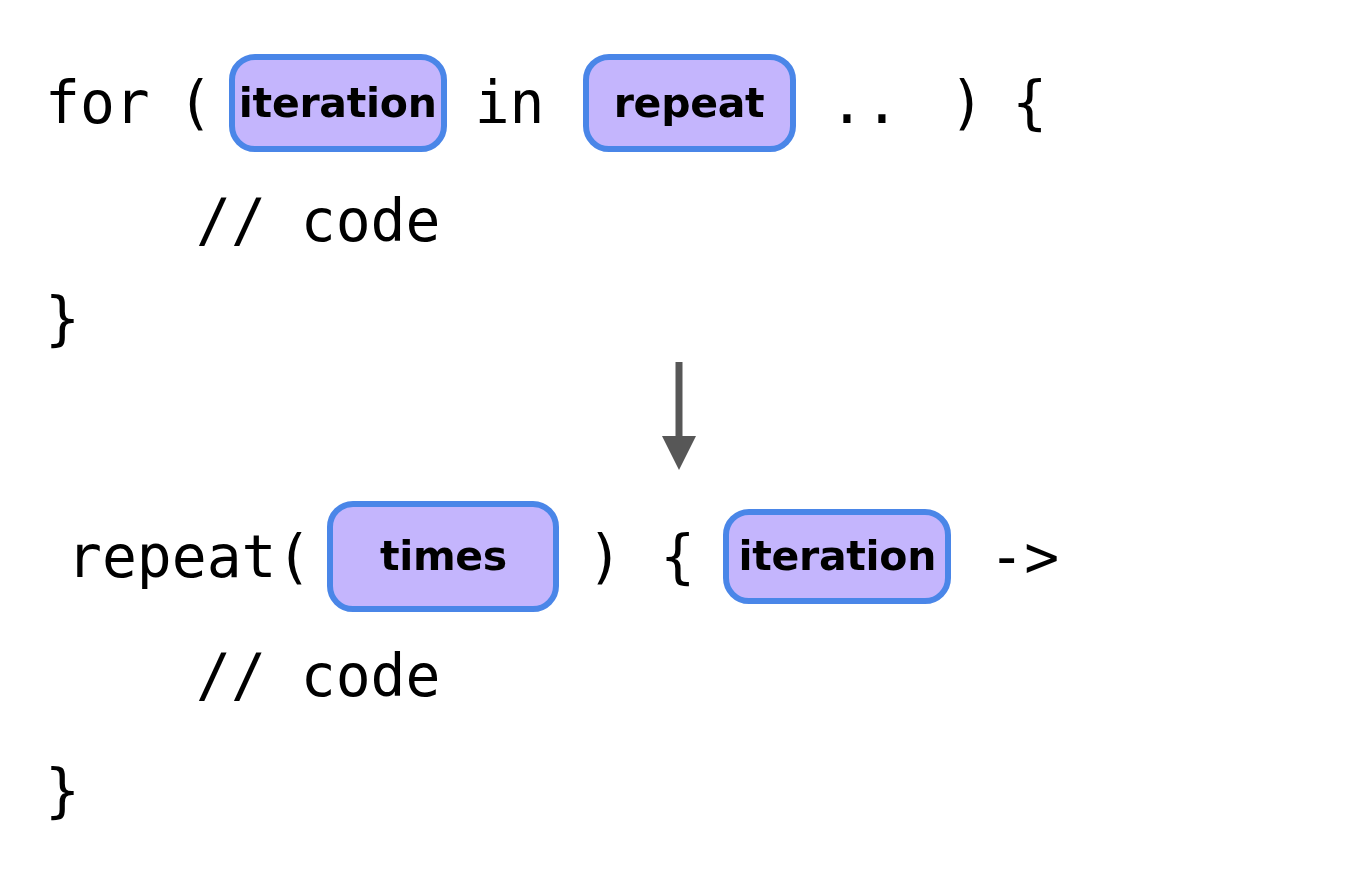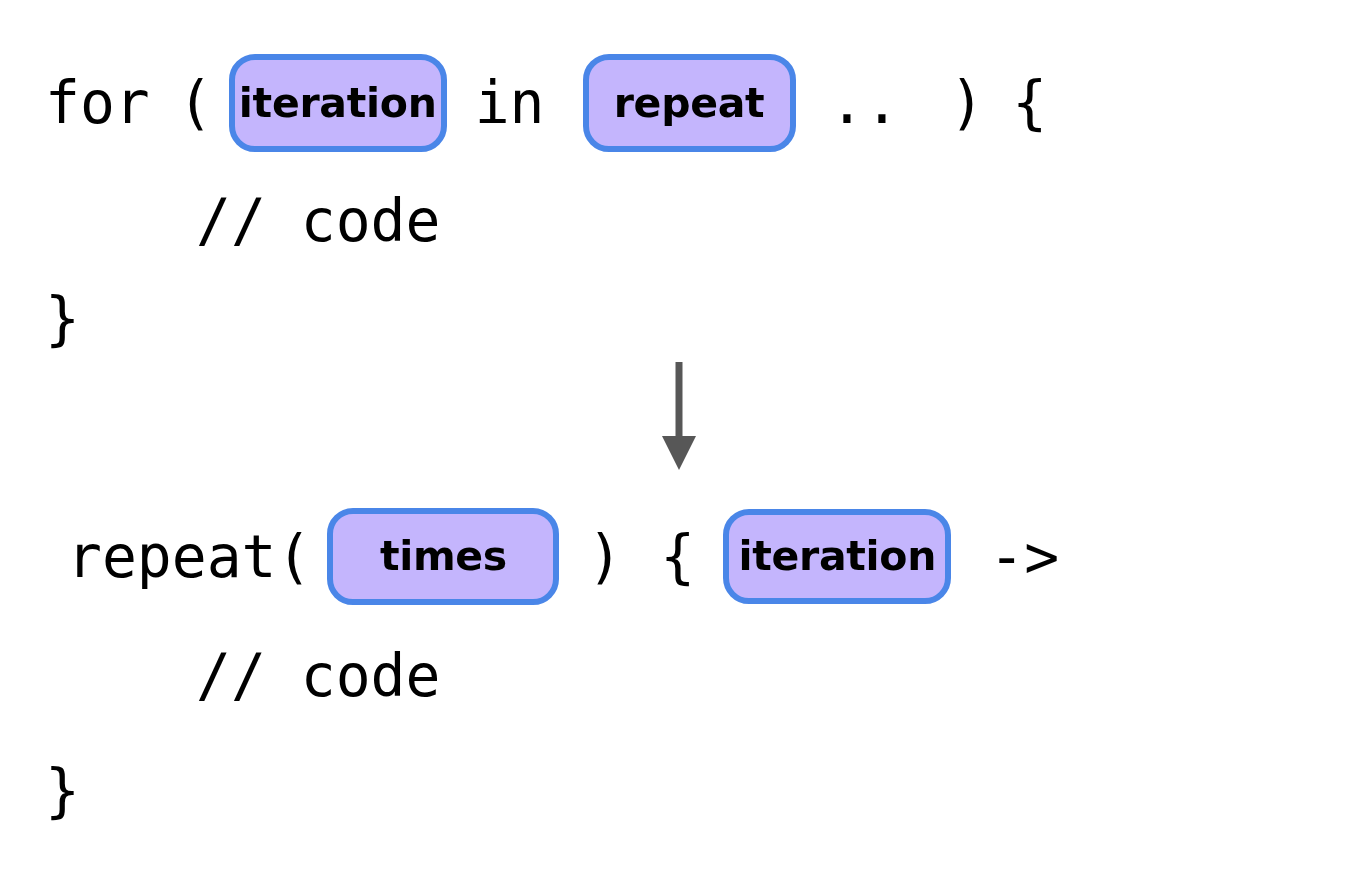--- a/index.html
+++ b/index.html
@@ -59,21 +59,21 @@
     color: #000000;
     letter-spacing: -0.3px;
     padding: 0 14px;
     box-sizing: border-box;
   }
 
   
   .slot-iteration-1 { width: 218px; height: 98px; }
   .slot-start       { width: 213px; height: 98px; }
   .slot-end         { width: 184px; height: 98px; }
-  .slot-times       { width: 232px; height: 97px; text-align: center; }
+  .slot-times       { width: 232px; height: 111px; text-align: center; }
   .slot-iteration-2 { width: 228px; height: 95px; }
 
   
   #row-for      { left: 45px;  top: 54px;  height: 98px; }
   #row-comment-1{ left: 196px; top: 190px; height: 62px; }
   #row-close-1  { left: 45px;  top: 288px; height: 62px; }
 
   #row-repeat   { left: 51px;  top: 508px; height: 97px; margin-left: 16px; }
   #row-comment-2{ left: 196px; top: 645px; height: 62px; }
   #row-close-2   { left: 45px; top: 760px; height: 62px; }

